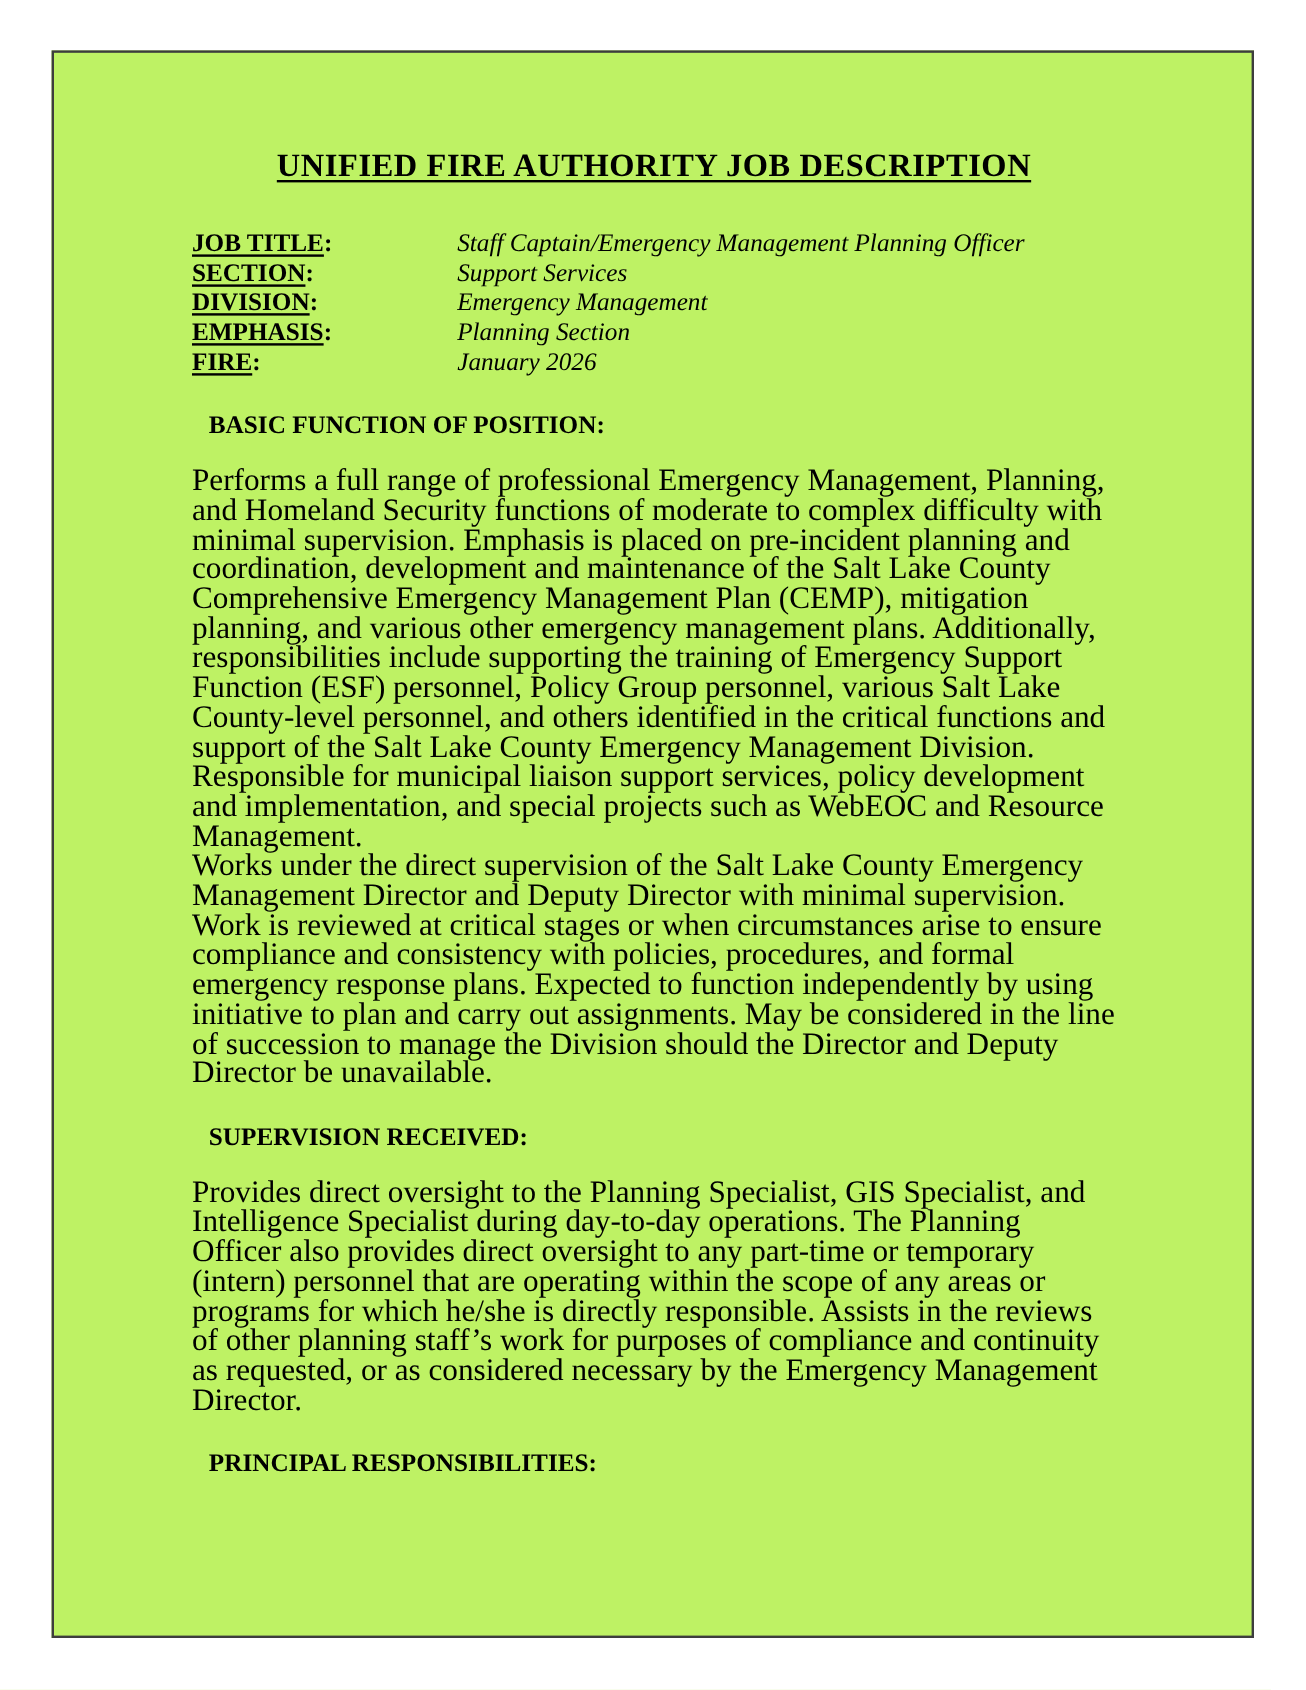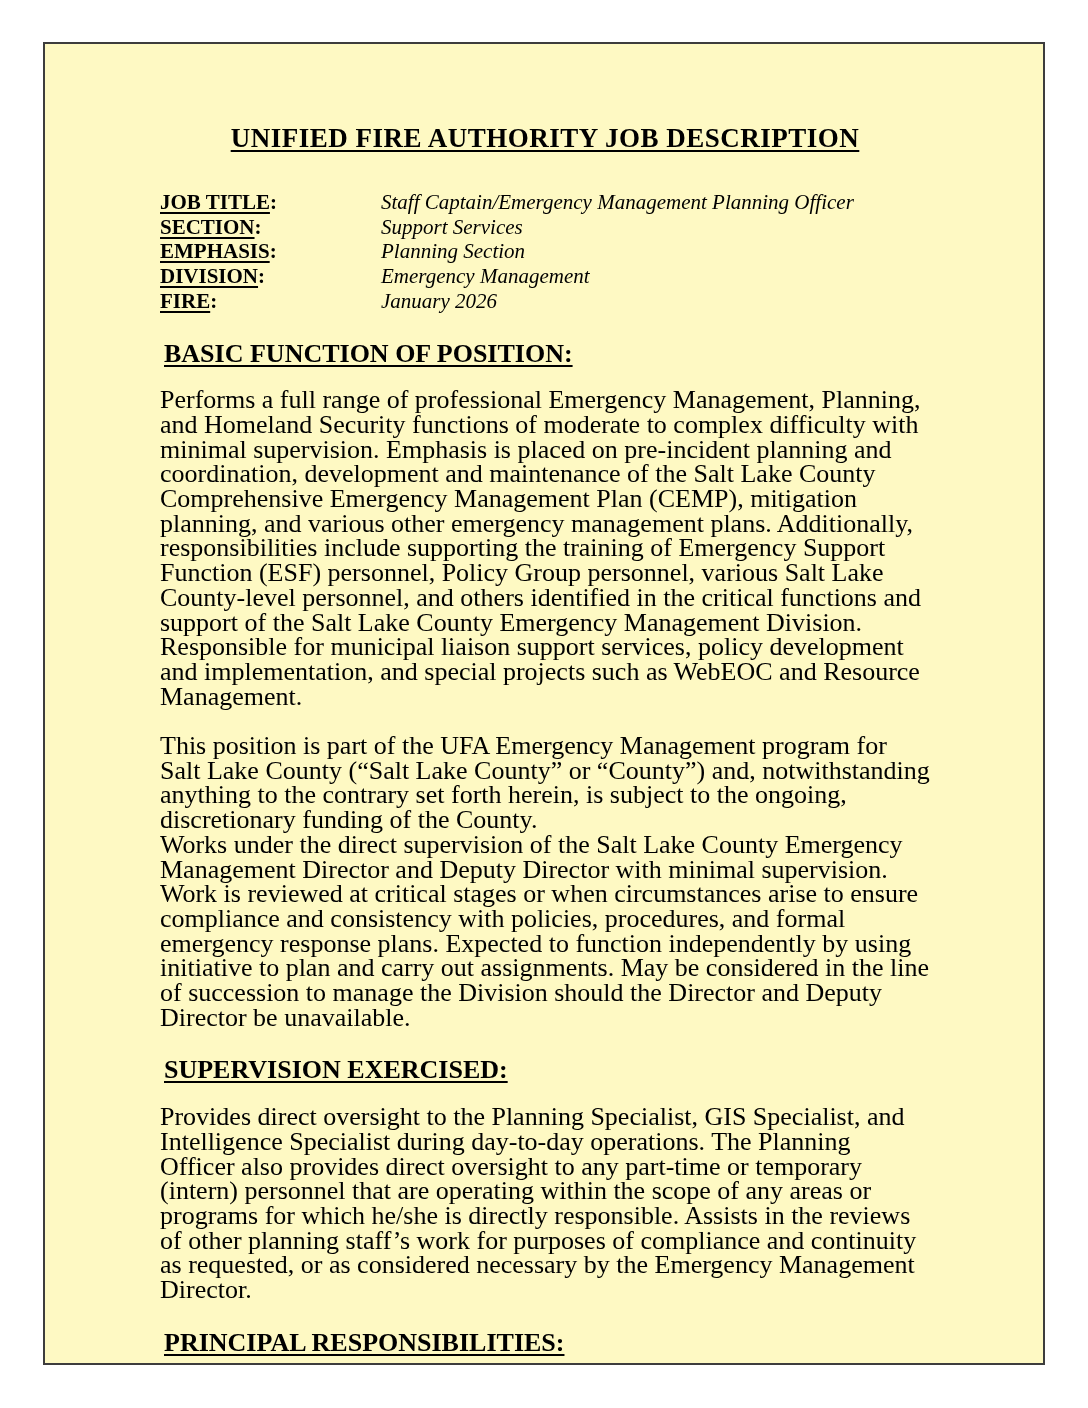--- a/index.html
+++ b/index.html
@@ -16,21 +16,21 @@
     background: #ffffff;
     overflow: hidden;
   }
   .frame {
     position: absolute;
     left: 43px;
     top: 42px;
     width: 1002px;
     height: 1323px;
     border: 2px solid #3d3d3d;
-    background: #fef9c3;
+    background: #bef264;
     padding: 78px 113px 16px 115px;
   }
   .doc-title {
     font-size: 27px;
     font-weight: bold;
     text-align: center;
     line-height: 32px;
     letter-spacing: 0.5px;
     text-decoration: underline;
     text-decoration-thickness: 2px;
@@ -48,27 +48,26 @@
     flex: 0 0 192px;
     font-weight: bold;
   }
   .meta-label-text {
     text-decoration: underline;
     text-decoration-thickness: 2px;
     text-underline-offset: 3px;
   }
   .meta-value { flex: 1; font-style: italic; }
   .section-heading {
-    font-size: 26px;
+    font-size: 21px;
     font-weight: bold;
     line-height: 24.7px;
-    text-decoration: underline;
     text-decoration-thickness: 2px;
     text-underline-offset: 3px;
-    margin: 28px 0 22px 4px;
+    margin: 28px 0 22px 14px;
   }
   .para {
     font-size: 26px;
     line-height: 24.7px;
     margin: 0 0 24.7px 0;
     max-width: 770px;
   }
   .para:last-child { margin-bottom: 0; }
 </style>
 </head>
@@ -82,45 +81,44 @@
     <div class="meta-block">
       <div class="meta-row">
         <span class="meta-label-cell"><span class="meta-label-text">JOB TITLE</span><span>:</span></span>
         <span class="meta-value">Staff Captain/Emergency Management Planning Officer</span>
       </div>
       <div class="meta-row">
         <span class="meta-label-cell"><span class="meta-label-text">SECTION</span><span>:</span></span>
         <span class="meta-value">Support Services</span>
       </div>
       <div class="meta-row">
+        <span class="meta-label-cell"><span class="meta-label-text">DIVISION</span><span>:</span></span>
+        <span class="meta-value">Emergency Management</span>
+      </div>
+      <div class="meta-row">
         <span class="meta-label-cell"><span class="meta-label-text">EMPHASIS</span><span>:</span></span>
         <span class="meta-value">Planning Section</span>
-      </div>
-      <div class="meta-row">
-        <span class="meta-label-cell"><span class="meta-label-text">DIVISION</span><span>:</span></span>
-        <span class="meta-value">Emergency Management</span>
       </div>
       <div class="meta-row">
         <span class="meta-label-cell"><span class="meta-label-text">FIRE</span><span>:</span></span>
         <span class="meta-value">January 2026</span>
       </div>
     </div>
 
     <section>
       <h2 class="section-heading">BASIC FUNCTION OF POSITION:</h2>
       <p class="para">Performs a full range of professional Emergency Management, Planning, and Homeland Security functions of moderate to complex difficulty with minimal supervision. Emphasis is placed on pre-incident planning and coordination, development and maintenance of the Salt Lake County Comprehensive Emergency Management Plan (CEMP), mitigation planning, and various other emergency management plans. Additionally, responsibilities include supporting the training of Emergency Support Function (ESF) personnel, Policy Group personnel, various Salt Lake County-level personnel, and others identified in the critical functions and support of the Salt Lake County Emergency Management Division. Responsible for municipal liaison support services, policy development and implementation, and special projects such as WebEOC and Resource Management.</p>
-      <p class="para">This position is part of the UFA Emergency Management program for Salt Lake County (“Salt Lake County” or “County”) and, notwithstanding anything to the contrary set forth herein, is subject to the ongoing, discretionary funding of the County.</p>
     </section>
 
     <section>
       <p class="para">Works under the direct supervision of the Salt Lake County Emergency Management Director and Deputy Director with minimal supervision. Work is reviewed at critical stages or when circumstances arise to ensure compliance and consistency with policies, procedures, and formal emergency response plans. Expected to function independently by using initiative to plan and carry out assignments. May be considered in the line of succession to manage the Division should the Director and Deputy Director be unavailable.</p>
     </section>
 
     <section>
-      <h2 class="section-heading">SUPERVISION EXERCISED:</h2>
+      <h2 class="section-heading">SUPERVISION RECEIVED:</h2>
       <p class="para">Provides direct oversight to the Planning Specialist, GIS Specialist, and Intelligence Specialist during day-to-day operations. The Planning Officer also provides direct oversight to any part-time or temporary (intern) personnel that are operating within the scope of any areas or programs for which he/she is directly responsible. Assists in the reviews of other planning staff’s work for purposes of compliance and continuity as requested, or as considered necessary by the Emergency Management Director.</p>
     </section>
 
     <section>
       <h2 class="section-heading">PRINCIPAL RESPONSIBILITIES:</h2>
     </section>
 
   </div>
 </div>
 

